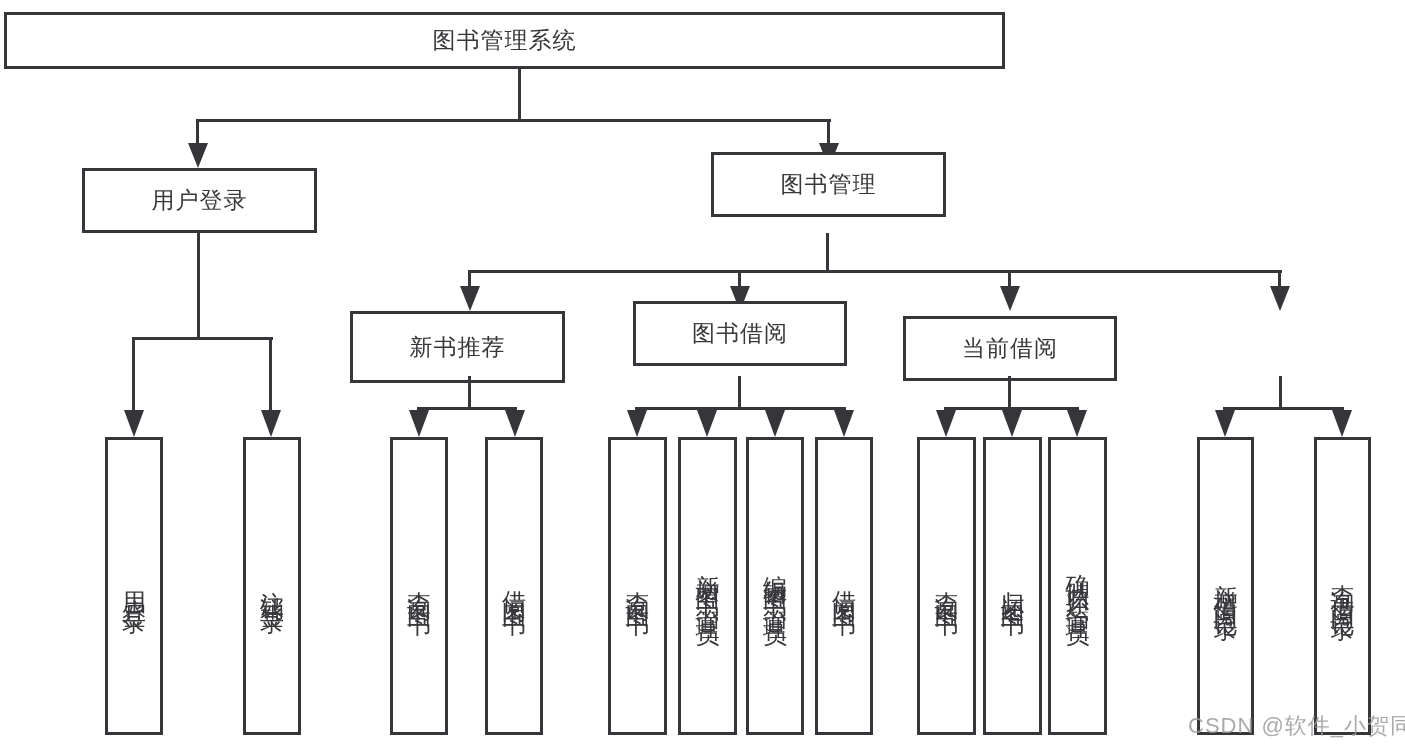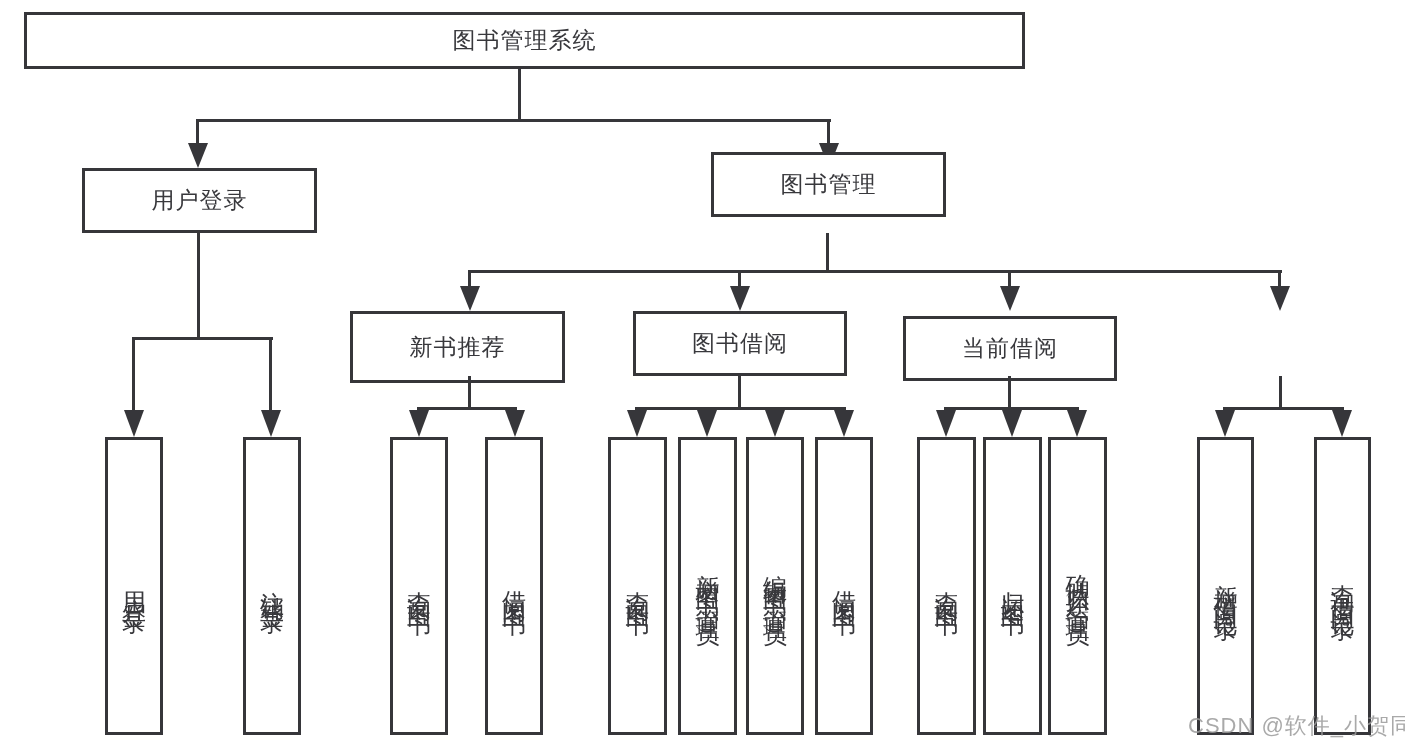--- a/index.html
+++ b/index.html
@@ -33,21 +33,21 @@
   .watermark{
     position:absolute;left:1188px;top:711px;font-size:22px;letter-spacing:1px;
     color:var(--wm);opacity:.85;white-space:nowrap;z-index:5;
   }
 </style>
 </head>
 <body>
 
 <div class="canvas">
 
-  <div class="box hbox" style="left:24px;top:12px;width:1001px;height:57px">图书管理系统</div>
+  <div class="box hbox" style="left:4px;top:12px;width:1001px;height:57px">图书管理系统</div>
 
   <div class="vl" style="left:518px;top:68px;height:53px"></div>
   <div class="hl" style="left:197px;top:119px;width:634px"></div>
   <div class="vl" style="left:196px;top:119px;height:28px"></div>
   <div class="arrow" style="left:188px;top:143px"></div>
   <div class="vl" style="left:827px;top:119px;height:28px"></div>
   <div class="arrow" style="left:819px;top:143px"></div>
 
   <div class="box hbox" style="left:82px;top:168px;width:235px;height:65px">用户登录</div>
   <div class="box hbox" style="left:711px;top:152px;width:235px;height:65px">图书管理</div>
@@ -64,21 +64,21 @@
   <div class="vl" style="left:468px;top:270px;height:20px"></div>
   <div class="arrow" style="left:460px;top:286px"></div>
   <div class="vl" style="left:738px;top:270px;height:20px"></div>
   <div class="arrow" style="left:730px;top:286px"></div>
   <div class="vl" style="left:1008px;top:270px;height:20px"></div>
   <div class="arrow" style="left:1000px;top:286px"></div>
   <div class="vl" style="left:1278px;top:270px;height:20px"></div>
   <div class="arrow" style="left:1270px;top:286px"></div>
 
   <div class="box hbox" style="left:350px;top:311px;width:215px;height:72px">新书推荐</div>
-  <div class="box hbox" style="left:633px;top:311px;width:214px;height:65px">图书借阅</div>
+  <div class="box hbox" style="left:633px;top:301px;width:214px;height:65px">图书借阅</div>
   <div class="box hbox" style="left:903px;top:316px;width:214px;height:65px">当前借阅</div>
 
   <div class="vl" style="left:468px;top:376px;height:33px"></div>
   <div class="hl" style="left:417px;top:407px;width:100px"></div>
   <div class="arrow a27" style="left:409px;top:410px"></div>
   <div class="arrow a27" style="left:505px;top:410px"></div>
 
   <div class="vl" style="left:738px;top:376px;height:33px"></div>
   <div class="hl" style="left:635px;top:407px;width:211px"></div>
   <div class="arrow a27" style="left:627px;top:410px"></div>

